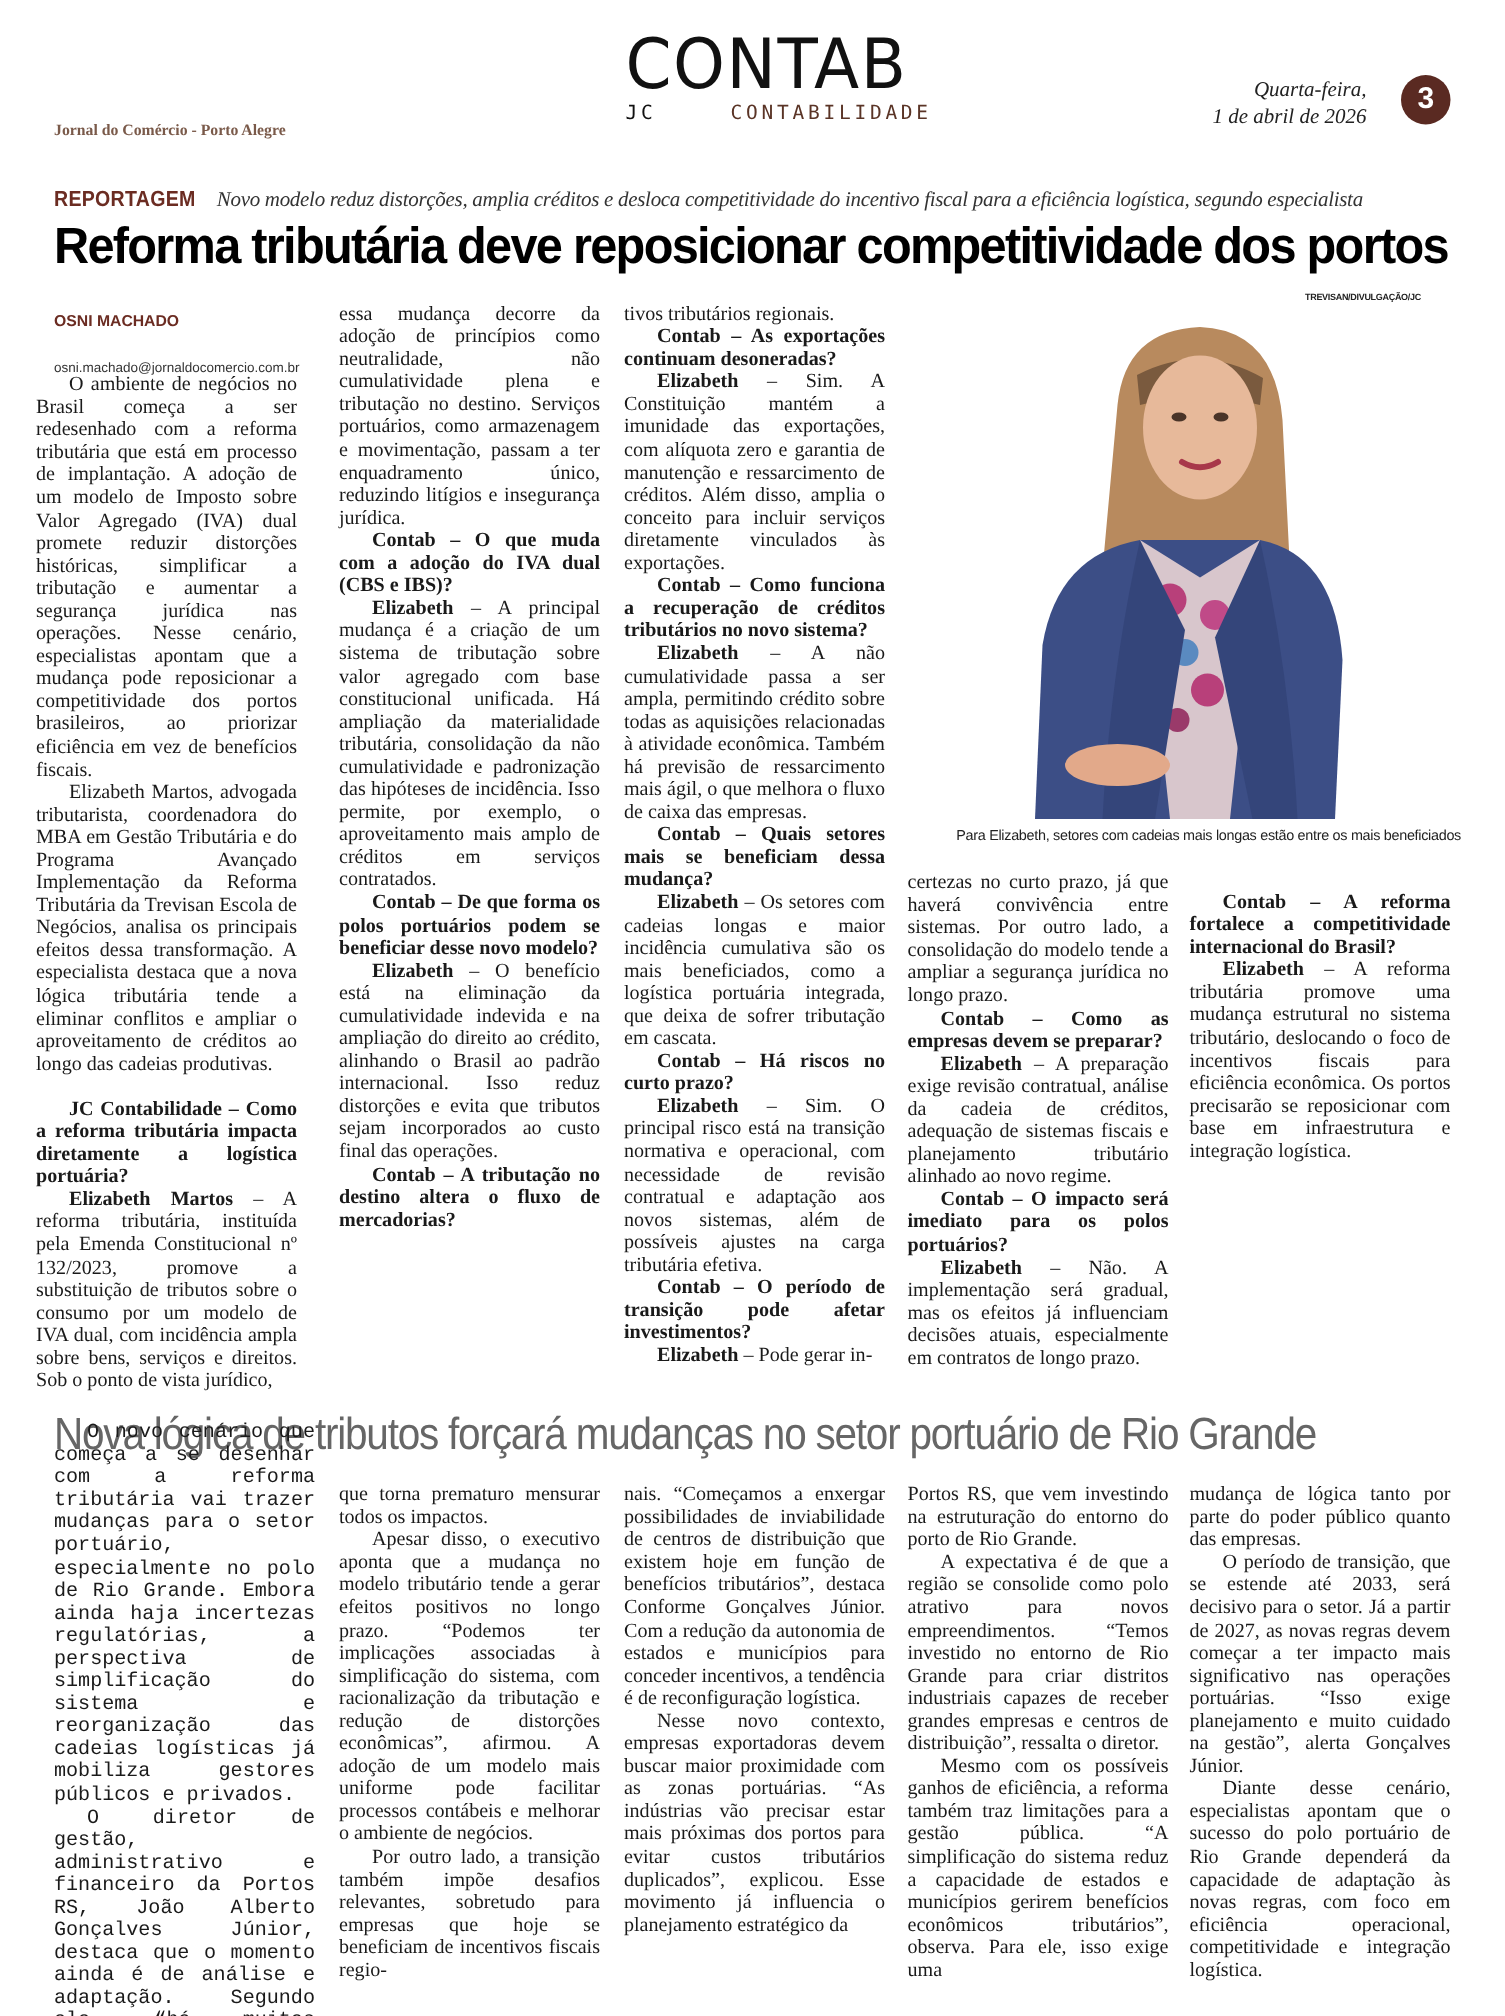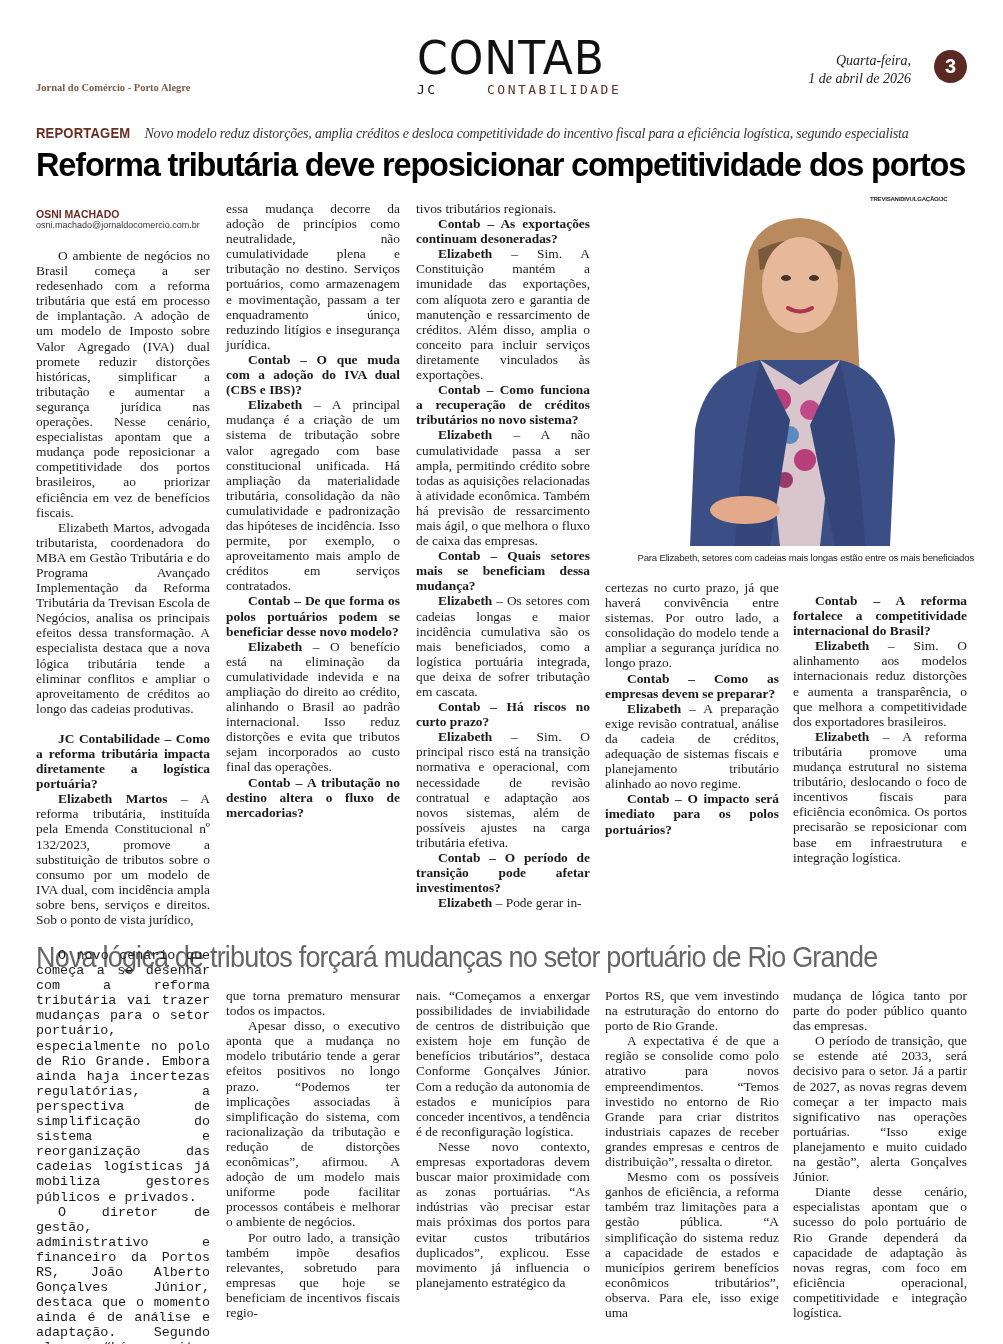--- a/index.html
+++ b/index.html
@@ -1,40 +1,40 @@
 <!DOCTYPE html>
 <html><head>
 <meta charset="utf-8">
 <style>
   html,body{margin:0;padding:0;background:#fff;}
   body{width:1003px;height:1344px;position:relative;overflow:hidden;color:#1a1a1a;}
   .abs{position:absolute;}
   .paper{font-family:"Liberation Serif","DejaVu Serif",serif;}
   #masthead-left{left:36px;top:82px;font-size:10.5px;color:#7a5a4a;font-family:"Liberation Serif",serif;font-weight:bold;}
-  #logo{left:417px;top:36px;width:170px;text-align:center;}
+  #logo{left:417px;top:22px;width:170px;text-align:center;}
   #logo .big{font-family:"DejaVu Sans","Liberation Sans",sans-serif;font-size:44px;letter-spacing:1px;line-height:44px;color:#111;font-weight:normal;transform:scaleY(1.05);}
   #logo .small{font-family:"DejaVu Sans Mono","Liberation Mono",monospace;font-size:13px;letter-spacing:2.5px;margin-top:2px;white-space:nowrap;}
   #logo .small .jc{color:#111;}
   #logo .small .ct{color:#5a3426;margin-left:39px;}
   #date{right:92px;top:52px;text-align:right;font-family:"Liberation Serif",serif;font-style:italic;font-size:14px;line-height:18px;color:#222;}
   #page-num{left:934px;top:50px;width:33px;height:33px;border-radius:50%;background:#5a2a22;color:#fff;font-family:"Liberation Sans",sans-serif;font-weight:bold;font-size:20px;text-align:center;line-height:33px;}
   #kicker{left:36px;top:125px;width:930px;white-space:nowrap;font-size:14.5px;}
   #kicker .tag{font-family:"Liberation Sans",sans-serif;font-weight:bold;color:#6b2c22;letter-spacing:0.2px;transform:scaleX(0.9);display:inline-block;transform-origin:left;}
   #kicker .sub{font-family:"Liberation Serif",serif;font-style:italic;color:#333;font-size:14px;letter-spacing:-0.2px;}
   #headline{left:36px;top:145px;width:935px;font-family:"Liberation Sans",sans-serif;font-weight:bold;font-size:34px;letter-spacing:-1.2px;color:#000;white-space:nowrap;transform:scaleX(0.955);transform-origin:left;}
   #byline{left:36px;top:208px;}
   #byline .name{font-family:"Liberation Sans",sans-serif;font-weight:bold;font-size:10.5px;color:#6b2c22;}
-  #byline .mail{font-family:"Liberation Sans",sans-serif;font-size:9px;color:#333;margin-top:0;}
+  #byline .mail{font-family:"Liberation Sans",sans-serif;font-size:9px;color:#333;margin-top:20px;}
   .col{position:absolute;width:174px;font-family:"Liberation Serif",serif;font-size:13.4px;line-height:15.1px;text-align:justify;hyphens:auto;color:#1a1a1a;}
   .col p{margin:0;text-indent:22px;}
   .col p.noind{text-indent:0;}
   .col p.q{font-weight:bold;}
   .col b{font-weight:bold;}
   .col .gap{height:15px;}
-  #c1{left:36px;top:248px;}
+  #c1{left:24px;top:248px;}
   #c2{left:226px;top:201px;}
   #c3{left:416px;top:201px;}
   #c4{left:605px;top:580px;}
   #c5{left:793px;top:593px;}
   #photo{left:650px;top:210px;width:270px;height:336px;}
   #credit{left:870px;top:196px;font-family:"Liberation Sans",sans-serif;font-size:6px;font-weight:bold;color:#222;letter-spacing:-0.2px;}
   #caption{left:604px;top:552px;width:370px;font-family:"Liberation Sans",sans-serif;font-size:9.6px;color:#222;letter-spacing:-0.2px;white-space:nowrap;text-align:right;}
   #headline2{left:36px;top:940px;width:930px;font-family:"Liberation Sans","DejaVu Sans",sans-serif;font-size:30px;color:#666;letter-spacing:-0.9px;white-space:nowrap;transform:scaleX(0.9);transform-origin:left;}
   #d1{left:36px;top:948px;font-family:Liberation Mono, monospace;}
   #d2{left:226px;top:988px;}
@@ -118,25 +118,25 @@
     <ellipse cx="95" cy="300" rx="35" ry="14" fill="#e2a98a"></ellipse>
   </svg>
 </div>
 <div id="caption" class="abs">Para Elizabeth, setores com cadeias mais longas estão entre os mais beneficiados</div>
 
 <div id="c4" class="col">
   <p class="noind">certezas no curto prazo, já que haverá convivência entre sistemas. Por outro lado, a consolidação do modelo tende a ampliar a segurança jurídica no longo prazo.</p>
   <p class="q">Contab – Como as empresas devem se preparar?</p>
   <p><b>Elizabeth</b><span> – A preparação exige revisão contratual, análise da cadeia de créditos, adequação de sistemas fiscais e planejamento tributário alinhado ao novo regime.</span></p>
   <p class="q">Contab – O impacto será imediato para os polos portuários?</p>
+  <p><b>Elizabeth</b><span> – Não. A implementação será gradual, mas os efeitos já influenciam decisões atuais, especialmente em contratos de longo prazo.</span></p>
 </div>
 
 <div id="c5" class="col">
   <p class="q">Contab – A reforma fortalece a competitividade internacional do Brasil?</p>
-  <p><b>Elizabeth</b><span> – Sim. O alinhamento aos modelos internacionais reduz distorções e aumenta a transparência, o que melhora a competitividade dos exportadores brasileiros.</span></p>
   <p><b>Elizabeth</b><span> – A reforma tributária promove uma mudança estrutural no sistema tributário, deslocando o foco de incentivos fiscais para eficiência econômica. Os portos precisarão se reposicionar com base em infraestrutura e integração logística.</span></p>
 </div>
 
 <div id="headline2" class="abs">Nova lógica de tributos forçará mudanças no setor portuário de Rio Grande</div>
 
 <div id="d1" class="col">
   <p>O novo cenário que começa a se desenhar com a reforma tributária vai trazer mudanças para o setor portuário, especialmente no polo de Rio Grande. Embora ainda haja incertezas regulatórias, a perspectiva de simplificação do sistema e reorganização das cadeias logísticas já mobiliza gestores públicos e privados.</p>
   <p>O diretor de gestão, administrativo e financeiro da Portos RS, João Alberto Gonçalves Júnior, destaca que o momento ainda é de análise e adaptação. Segundo ele, “há muitas regulações próprias da área portuária que precisam ainda se ajustar a essa nova reforma tributária”, o</p>
 </div>
 <div id="d2" class="col">

